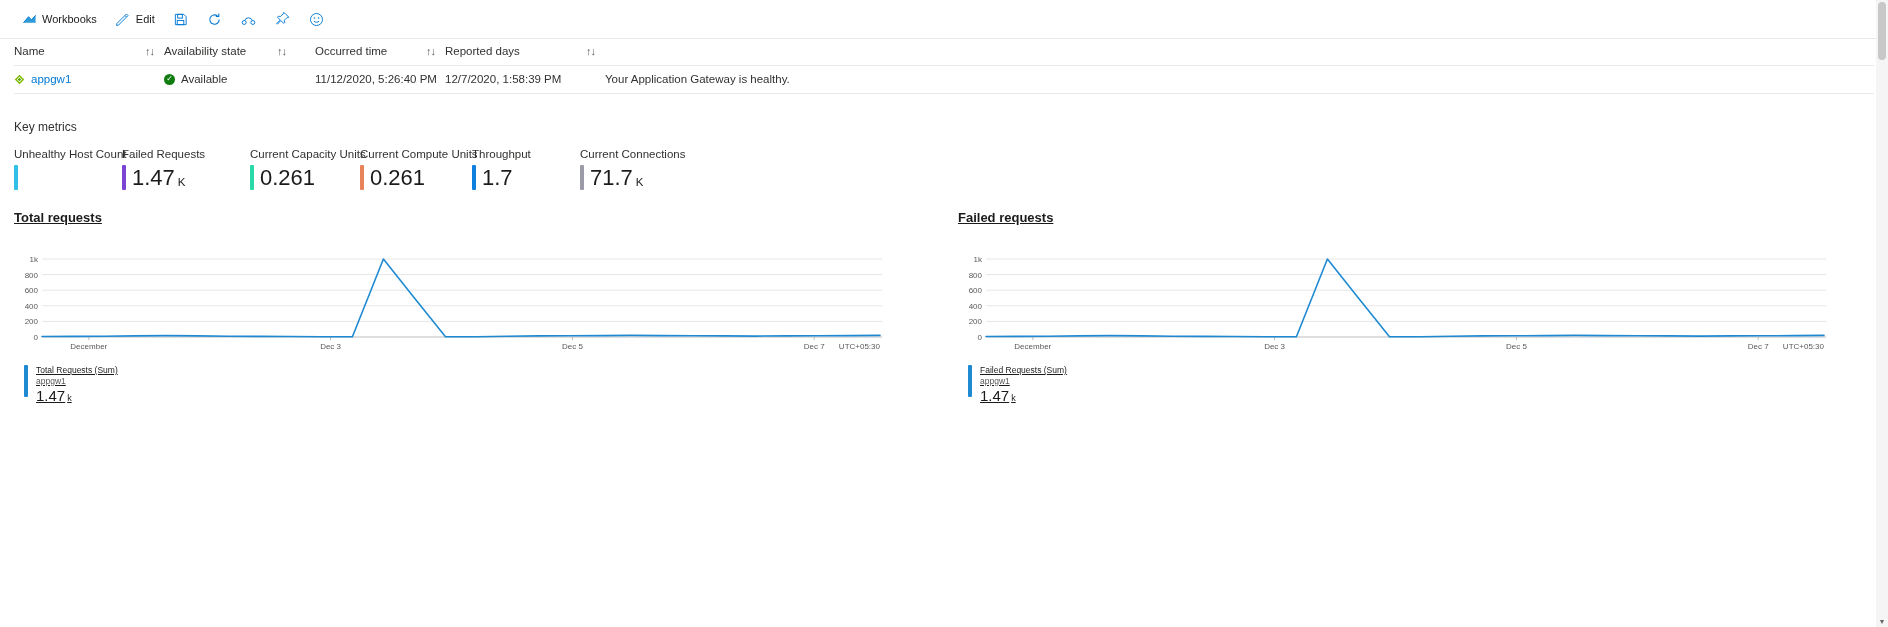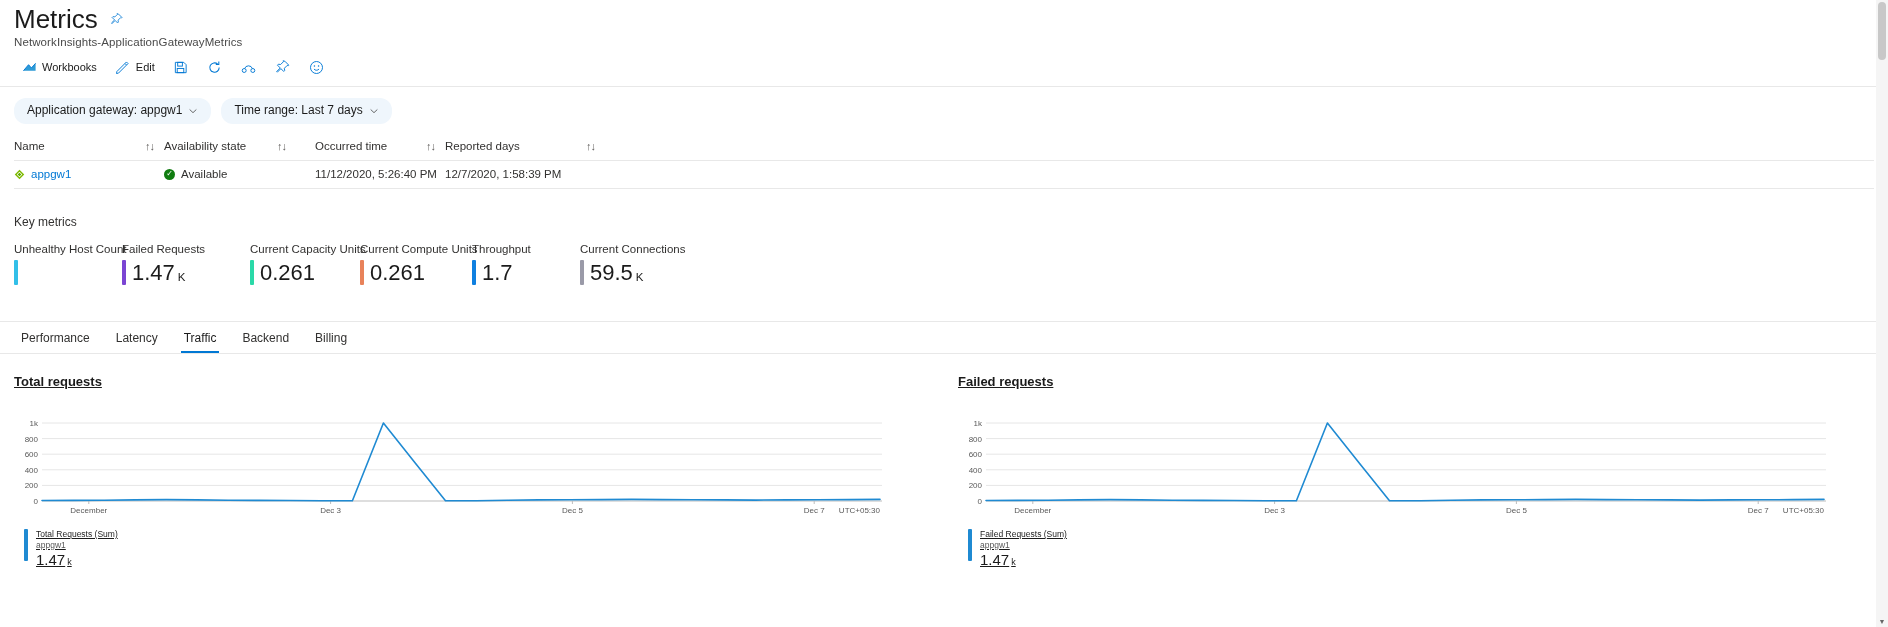--- a/index.html
+++ b/index.html
@@ -91,31 +91,20 @@
   
   .scrollbar { position:absolute; top:0; right:0; width:12px; height:627px; background:#f5f5f5; }
   .scroll-thumb { position:absolute; top:2px; left:2px; width:8px; height:58px; background:#c8c8c8; border-radius:4px; }
   .scroll-arrow { position:absolute; left:0; width:12px; height:12px; display:flex; align-items:center; justify-content:center; color:#666; font-size:7px; }
 </style>
 </head>
 <body>
 
 <div class="page">
 
-  <div class="header">
-    <div class="title-row">
-      <div class="page-title">Metrics</div>
-      <span class="pin-icon">
-        <svg width="13" height="13" viewBox="0 0 16 16">
-            <path d="M10.5 1.3l4.2 4.2-.7.7-1-.4-3 3 .3 2.4-1 1-3-3-3.8 3.8-.7-.7 3.8-3.8-3-3 1-1 2.4.3 3-3-.4-1z" fill="none" stroke="#0078d4" stroke-width="1"></path>
-          </svg>
-      </span>
-    </div>
-    <div class="subtitle">NetworkInsights-ApplicationGatewayMetrics</div>
-  </div>
 
   <div class="toolbar">
     <div class="tb-item">
       <span class="tb-icon">
         <svg width="15" height="15" viewBox="0 0 16 16">
             <path d="M1.5 11.5 L7 5 L10 8.5 L14.5 3.5 L14.5 11.5 Z" fill="#2e9bd6"></path>
             <path d="M1.5 11.5 L7 5 L10 8.5 L14.5 3.5" fill="none" stroke="#0078d4" stroke-width="1"></path>
           </svg>
       </span>
       <span>Workbooks</span>
@@ -169,34 +158,20 @@
             <circle cx="5.8" cy="6.4" r="0.8" fill="#0078d4"></circle>
             <circle cx="10.2" cy="6.4" r="0.8" fill="#0078d4"></circle>
             <path d="M5.3 9.6a3.4 3.4 0 0 0 5.4 0" fill="none" stroke="#0078d4" stroke-width="1"></path>
           </svg>
       </span>
     </div>
   </div>
 
   <div class="rule"></div>
 
-  <div class="filters">
-    <div class="pill">
-      <span>Application gateway: appgw1</span>
-      <svg width="10" height="10" viewBox="0 0 12 12">
-          <path d="M2 4.2 L6 8 L10 4.2" fill="none" stroke="#4a4a4a" stroke-width="1"></path>
-        </svg>
-    </div>
-    <div class="pill">
-      <span>Time range: Last 7 days</span>
-      <svg width="10" height="10" viewBox="0 0 12 12">
-          <path d="M2 4.2 L6 8 L10 4.2" fill="none" stroke="#4a4a4a" stroke-width="1"></path>
-        </svg>
-    </div>
-  </div>
 
   <div class="table">
     <div class="thead">
       <div class="th col-name">
         <span class="lbl">Name</span>
         <span class="sort">↑↓</span>
       </div>
       <div class="th col-avail">
         <span class="lbl">Availability state</span>
         <span class="sort">↑↓</span>
@@ -222,20 +197,21 @@
             </svg>
         </span>
         <span class="link">appgw1</span>
       </div>
       <div class="td col-avail">
         <span class="ok-dot">✓</span>
         <span>Available</span>
       </div>
       <div class="td col-occ">11/12/2020, 5:26:40 PM</div>
       <div class="td col-rep">12/7/2020, 1:58:39 PM</div>
+      <div class="td col-sum">Your Application Gateway is healthy.</div>
     </div>
     <div class="thead-rule"></div>
   </div>
 
   <div class="km-title">Key metrics</div>
   <div class="km-row">
 
     <div class="km" style="width:108px">
       <div class="km-label">Unhealthy Host Count</div>
       <div class="km-valrow">
@@ -278,36 +254,27 @@
         <div class="km-bar" style="background:#0f80e0"></div>
         <div class="km-value">1.7</div>
         <div class="km-unit"></div>
       </div>
     </div>
 
     <div class="km" style="width:140px">
       <div class="km-label">Current Connections</div>
       <div class="km-valrow">
         <div class="km-bar" style="background:#9a9aa8"></div>
-        <div class="km-value">59.5</div>
+        <div class="km-value">71.7</div>
         <div class="km-unit">K</div>
       </div>
     </div>
 
   </div>
 
-  <div class="tabs-wrap">
-    <div class="tabs">
-      <div class="tab"><span>Performance</span></div>
-      <div class="tab"><span>Latency</span></div>
-      <div class="tab active"><span>Traffic</span></div>
-      <div class="tab"><span>Backend</span></div>
-      <div class="tab"><span>Billing</span></div>
-    </div>
-  </div>
 
   <div class="charts">
 
     <div class="chart-block">
       <div class="chart-title">Total requests</div>
       <div class="chart-area">
         <svg class="chart-svg" id="svg-chart-0" width="900" height="100" viewBox="0 0 900 100">
             <line x1="30" y1="6" x2="870" y2="6" stroke="#e6e6e6" stroke-width="1"></line>
             <text x="26" y="9" text-anchor="end" class="axis-lbl">1k</text>
             <line x1="30" y1="21.599999999999994" x2="870" y2="21.599999999999994" stroke="#e6e6e6" stroke-width="1"></line>

